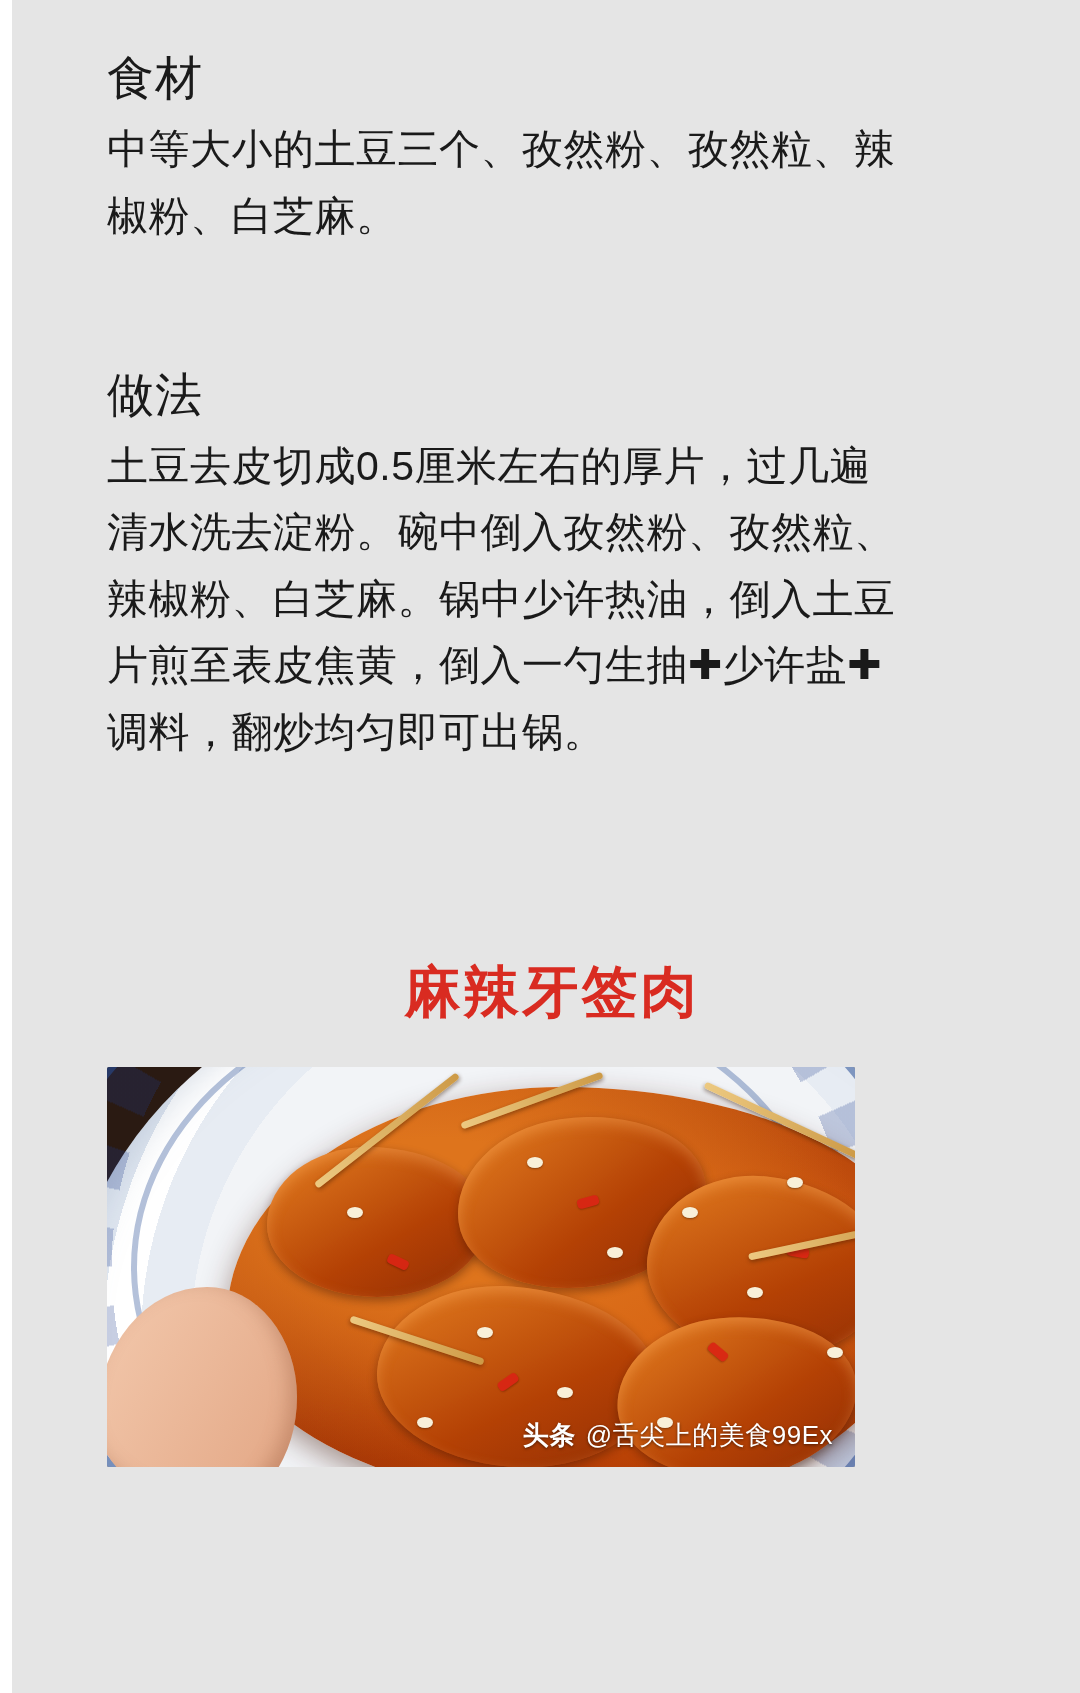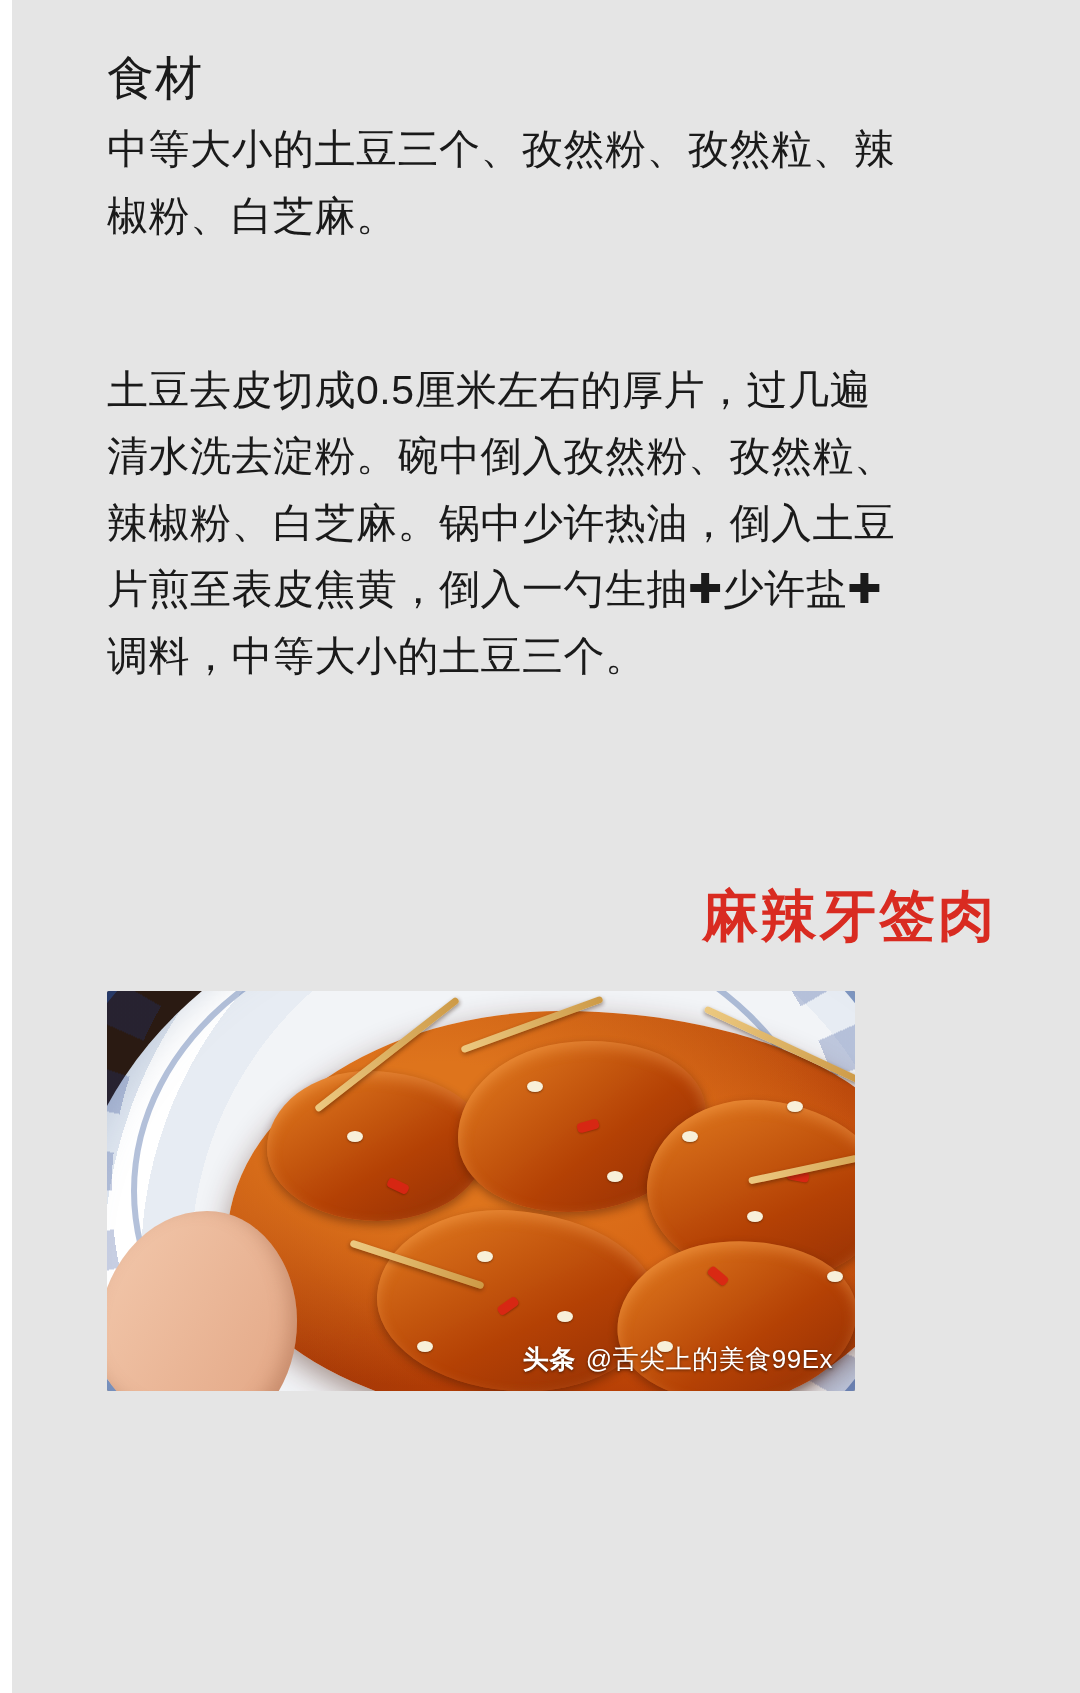--- a/index.html
+++ b/index.html
@@ -40,21 +40,21 @@
     color: #1a1a1a;
     letter-spacing: 0.5px;
     font-weight: 400;
     max-width: 800px;
   }
   .gap {
     height: 108px;
   }
   .recipe-heading {
     margin-top: 190px;
-    text-align: right;
+    text-align: center;
     color: #d92b21;
     font-size: 56px;
     font-weight: bold;
     letter-spacing: 3px;
   }
   .photo-wrap {
     margin-top: 36px;
     padding: 0 95px;
   }
   .photo {
@@ -190,21 +190,22 @@
   <div class="content">
 
     <div class="section">
       <div class="section-title">食材</div>
       <div class="section-body">中等大小的土豆三个、孜然粉、孜然粒、辣椒粉、白芝麻。</div>
     </div>
 
     <div class="gap"></div>
 
     <div class="section">
-      <div class="section-body">土豆去皮切成0.5厘米左右的厚片，过几遍清水洗去淀粉。碗中倒入孜然粉、孜然粒、辣椒粉、白芝麻。锅中少许热油，倒入土豆片煎至表皮焦黄，倒入一勺生抽✚少许盐✚调料，中等大小的土豆三个。</div>
+      <div class="section-title">做法</div>
+      <div class="section-body">土豆去皮切成0.5厘米左右的厚片，过几遍清水洗去淀粉。碗中倒入孜然粉、孜然粒、辣椒粉、白芝麻。锅中少许热油，倒入土豆片煎至表皮焦黄，倒入一勺生抽✚少许盐✚调料，翻炒均匀即可出锅。</div>
     </div>
 
     <div class="recipe-heading" style="color: rgb(217, 43, 33);">麻辣牙签肉</div>
   </div>
 
   <div class="photo-wrap">
     <div class="photo">
       <div class="plate"></div>
       <div class="plate-pattern"></div>
       <div class="plate-inner-ring"></div>

